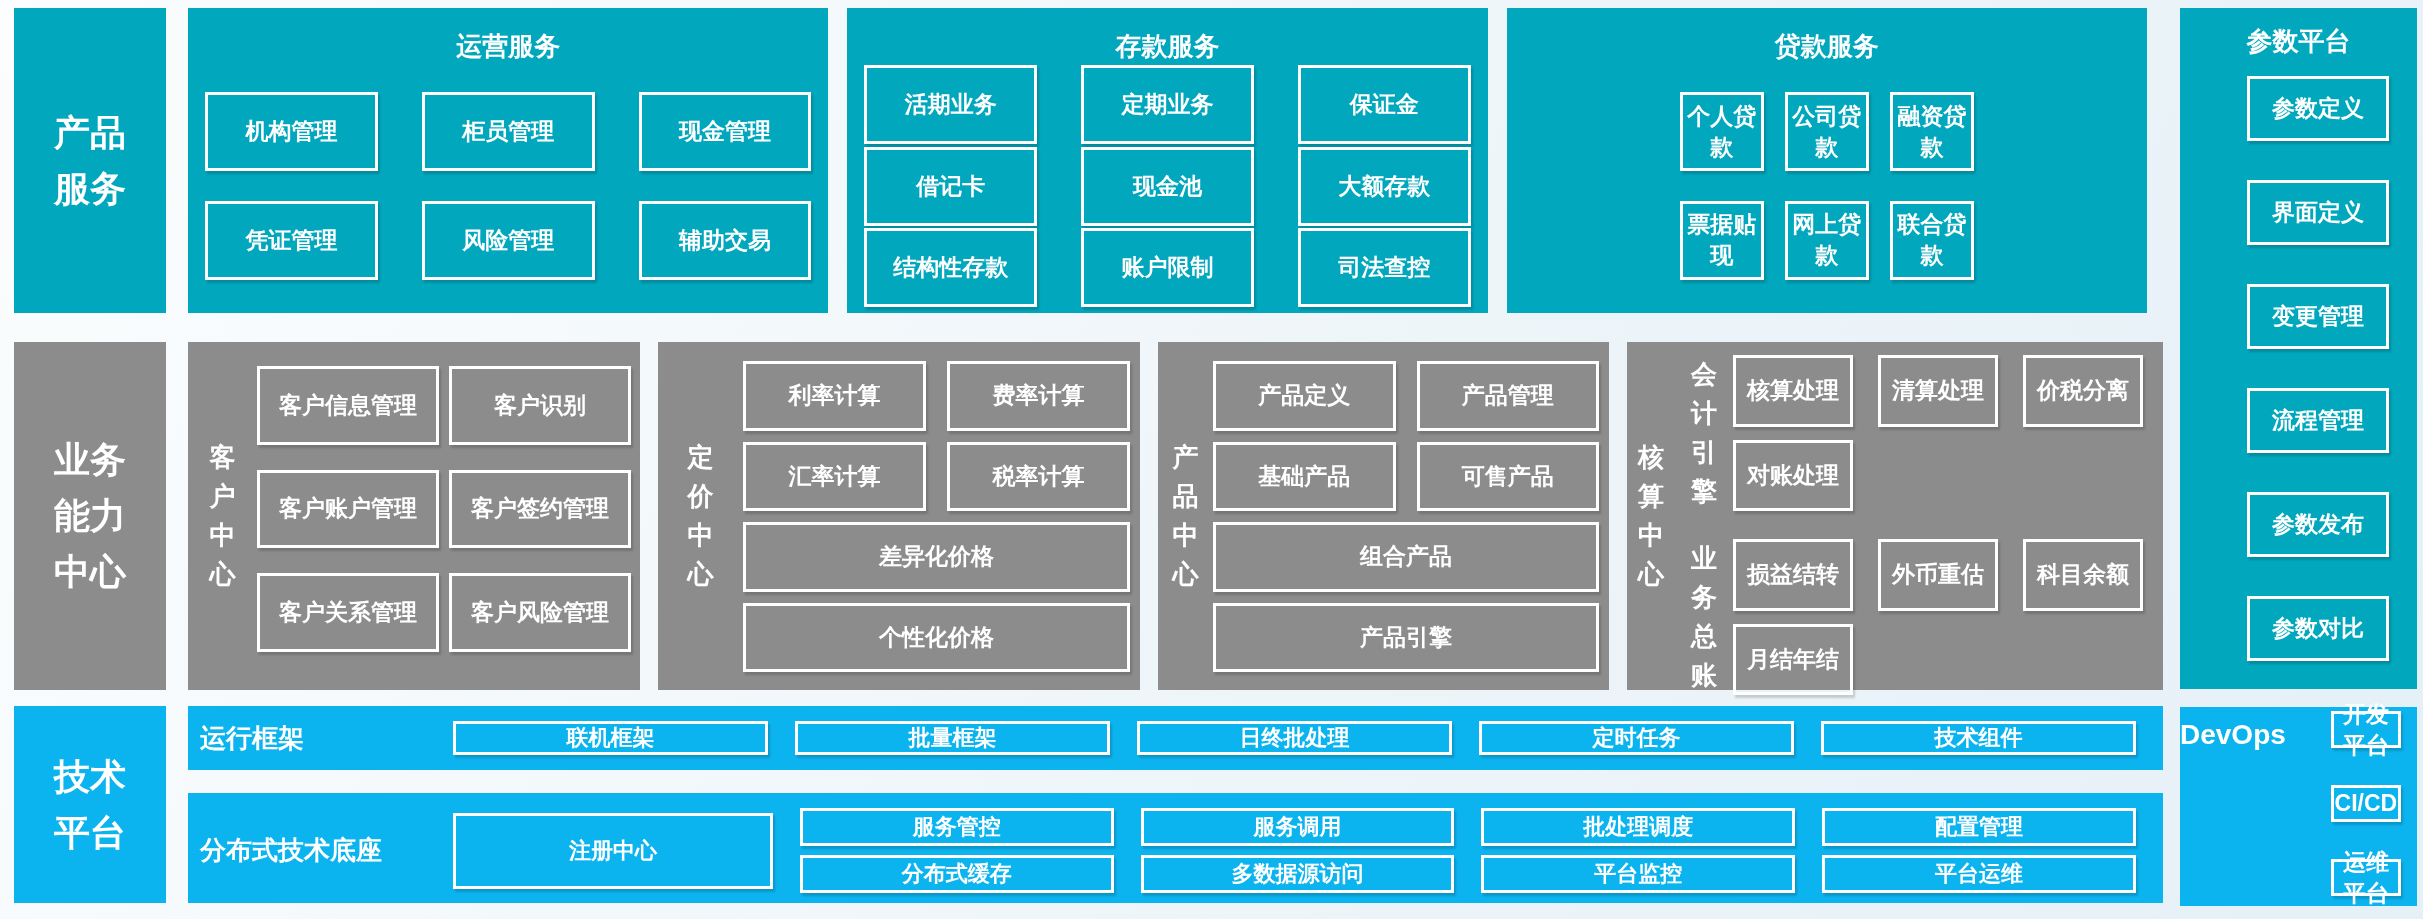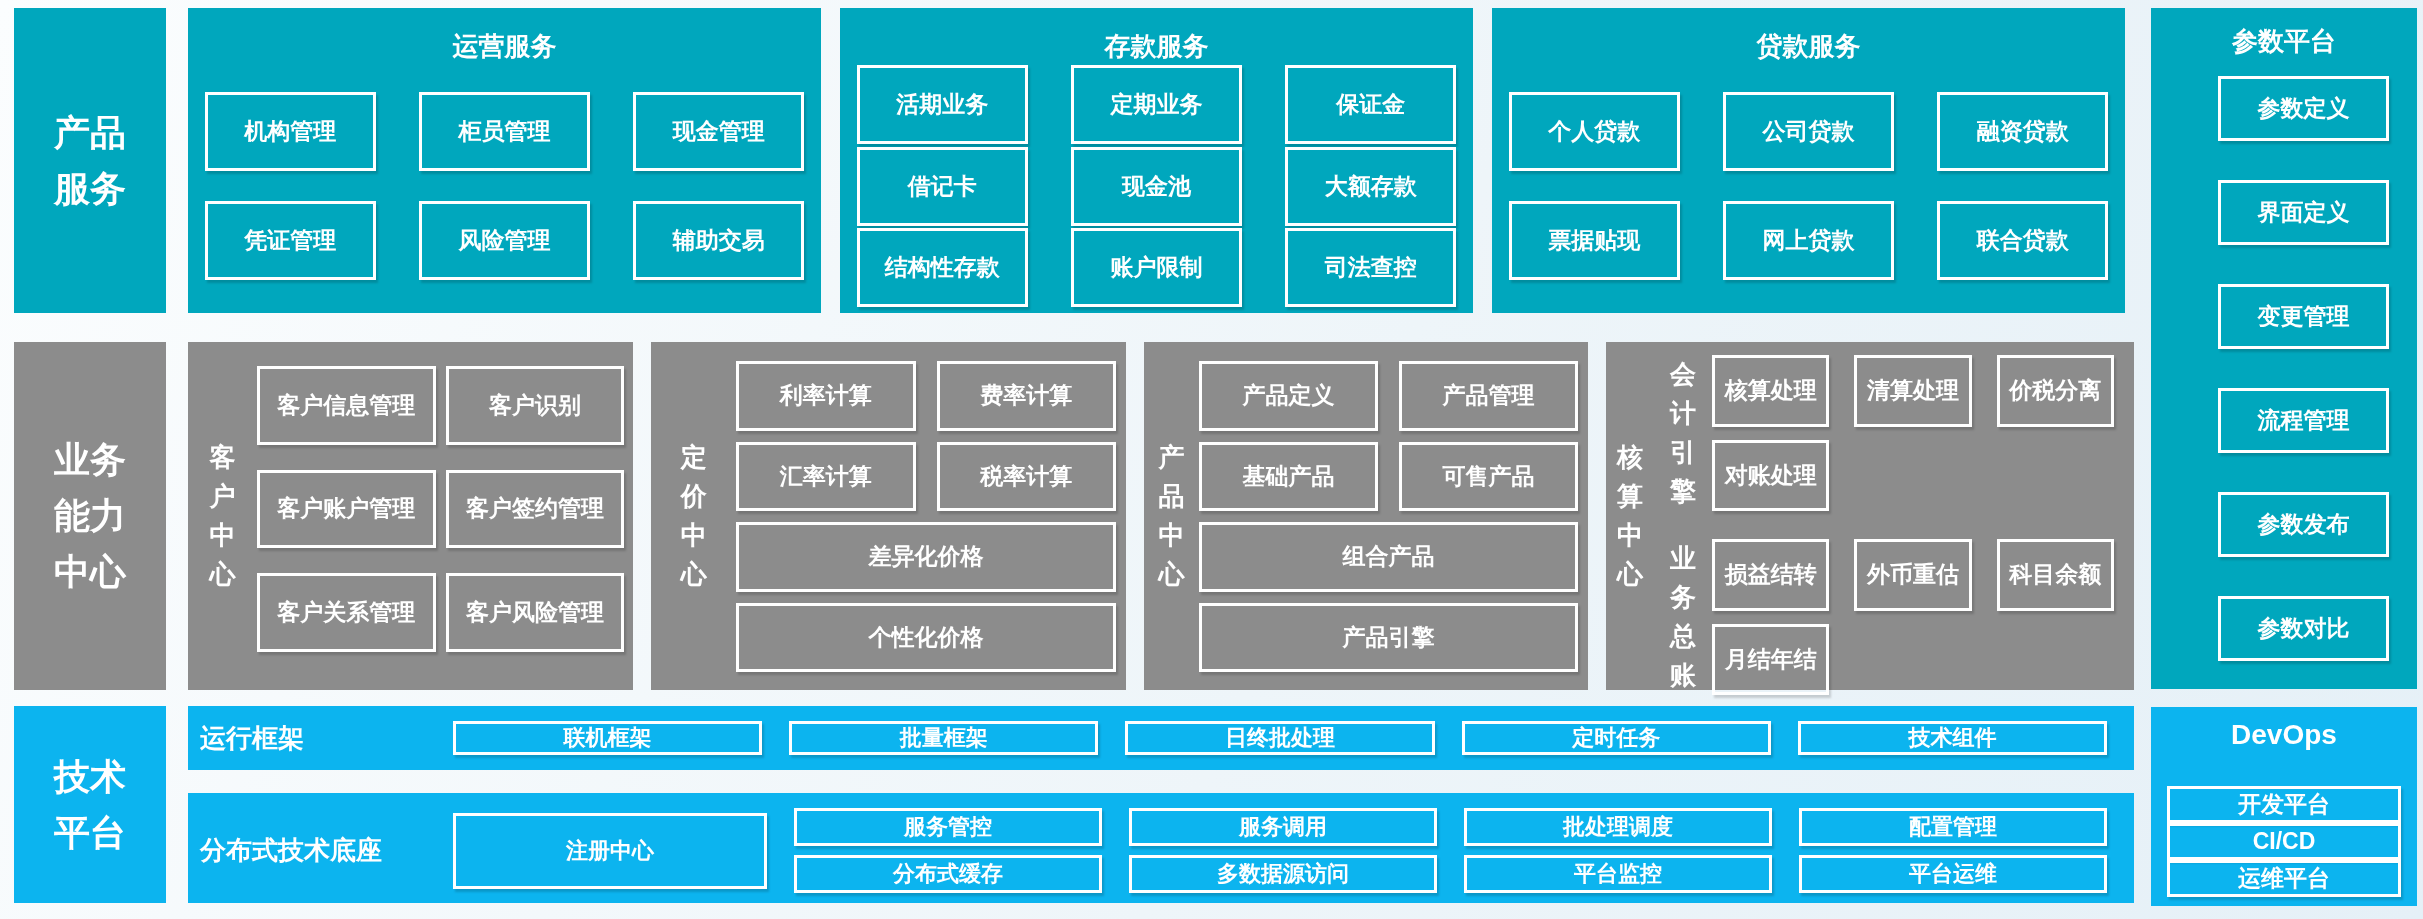--- a/index.html
+++ b/index.html
@@ -4,35 +4,35 @@
 <style>
   html,body{margin:0;padding:0;background:#ffffff;}
   .canvas{
     position:relative;width:2423px;height:919px;overflow:hidden;
     background:linear-gradient(115deg,#fbfdfe 0%,#eef5f9 55%,#e5f0f7 100%);
     font-family:"Liberation Sans","DejaVu Sans",sans-serif;
     color:#fff;
   }
   .frame{position:absolute;left:14px;top:8px;width:2403px;height:903px;display:flex;}
   .maincol{flex:1;display:flex;flex-direction:column;margin-right:17px;}
-  .rightcol{width:266px;display:flex;flex-direction:column;}
+  .rightcol{width:237px;display:flex;flex-direction:column;}
 
   .teal{background:#00a7bd;}
   .blue{background:#0cb4ef;}
   .gray{background:#8c8c8c;}
 
   .rowTop{height:305px;display:flex;margin-bottom:29px;}
   .rowMid{height:348px;display:flex;margin-bottom:16px;}
   .rowBottom{height:197px;display:flex;}
 
   .lbl{width:152px;margin-right:22px;display:flex;align-items:center;justify-content:center;flex:none;}
   .lbl span{display:block;width:2.12em;font-size:36px;font-weight:bold;line-height:1.55;text-align:center;word-break:break-all;}
 
   .sec{flex:1;display:flex;flex-direction:column;margin-right:19px;}
-  .sec:last-child{margin-right:9px;}
+  .sec:last-child{margin-right:16px;align-items:center;}
   .sec-title{font-size:26px;font-weight:bold;text-align:center;padding-top:21px;height:34px;flex:none;}
   .vspread{flex:1;display:flex;flex-direction:column;justify-content:space-evenly;padding-bottom:4px;}
   .brow{display:flex;justify-content:space-between;padding:0 17px;}
   .wbox{
     box-sizing:border-box;border:3px solid #ffffff;background:transparent;
     box-shadow:2px 3px 2px rgba(0,0,0,0.16);
     display:flex;align-items:center;justify-content:center;
     font-weight:bold;font-size:23px;color:#fff;text-align:center;
   }
   .brow .wbox{width:28.5%;height:79px;}
@@ -64,21 +64,21 @@
   .distrow .rowlabel{align-self:center;}
   .registry{flex:1;align-self:center;height:76px;margin-left:27px;font-size:22px;}
   .dcol{flex:1;display:flex;flex-direction:column;gap:9px;margin-left:27px;}
   .dcol .wbox{flex:1;font-size:22px;}
 
   
   .param{height:681px;margin-bottom:18px;display:flex;flex-direction:column;}
   .param-title{font-size:26px;font-weight:bold;text-align:center;padding-top:16px;height:30px;flex:none;}
   .param-boxes{flex:1;display:flex;flex-direction:column;justify-content:space-between;padding:22px 28px 28px;margin-left:39px;}
   .param-boxes .wbox{height:65px;}
-  .devops{height:199px;display:flex;flex-direction:column;gap:29px;}
+  .devops{height:199px;display:flex;flex-direction:row;gap:29px;}
   .devops-title{font-size:28px;font-weight:bold;text-align:center;padding-top:12px;height:34px;flex:none;}
   .devops-boxes{flex:1;display:flex;flex-direction:column;justify-content:space-between;padding:4px 16px 10px;}
   .devops-boxes .wbox{height:37px;font-size:23px;}
 </style>
 </head>
 <body>
 
 <div class="canvas">
  <div class="frame">
 

